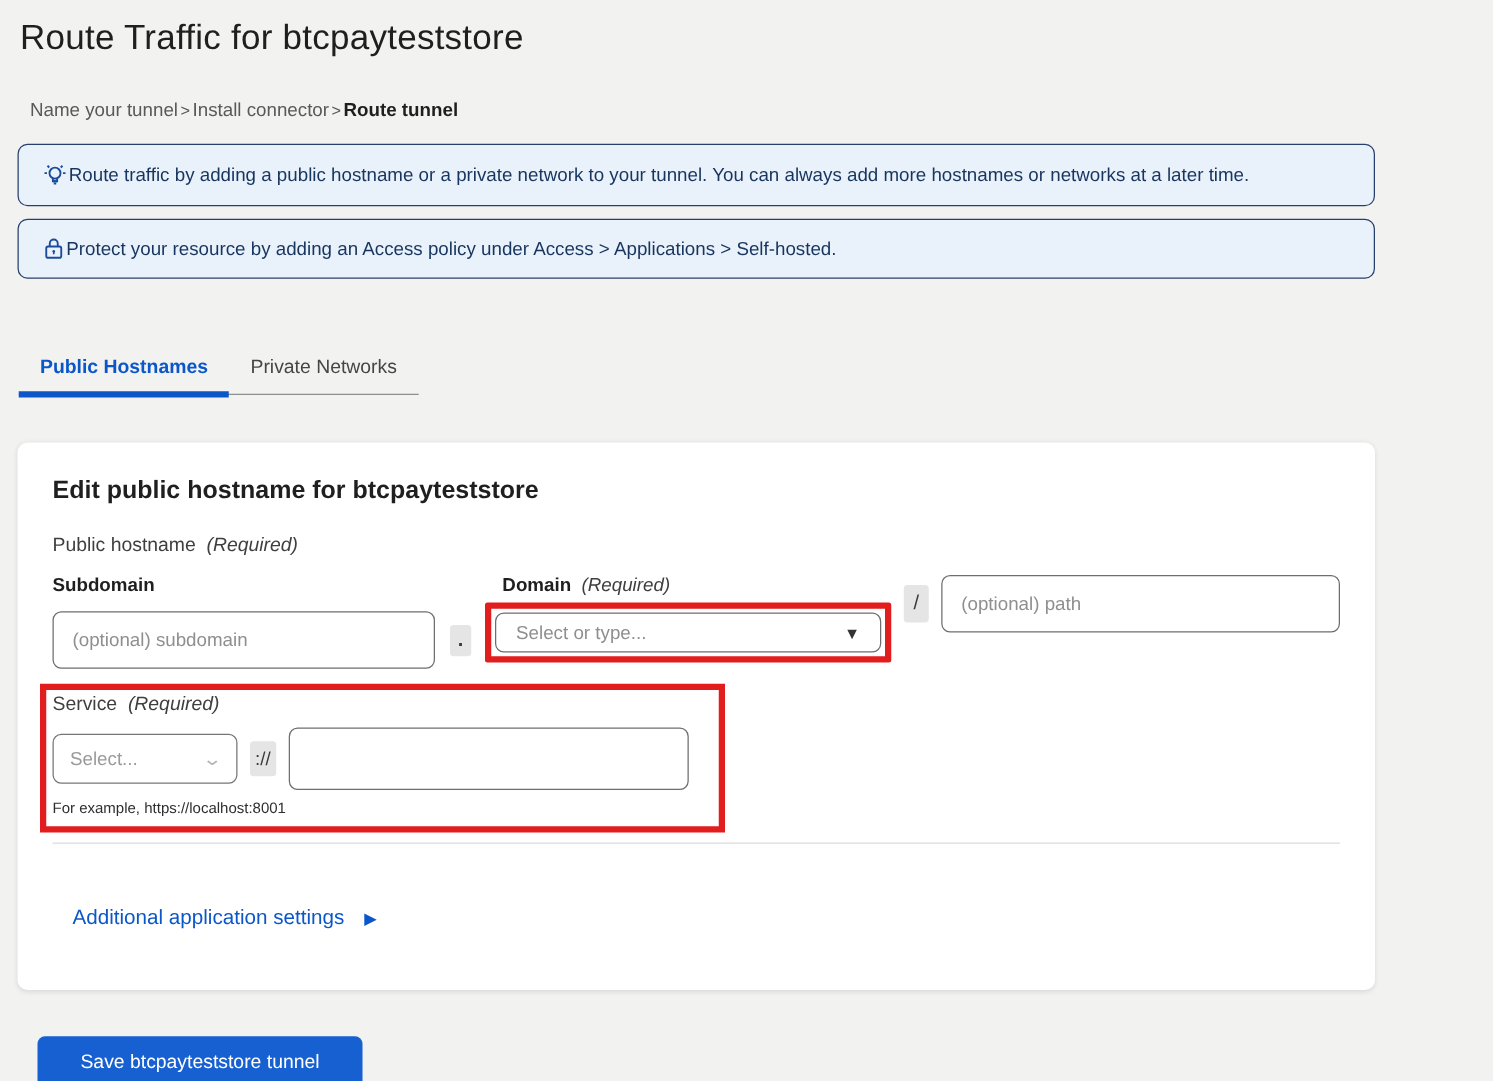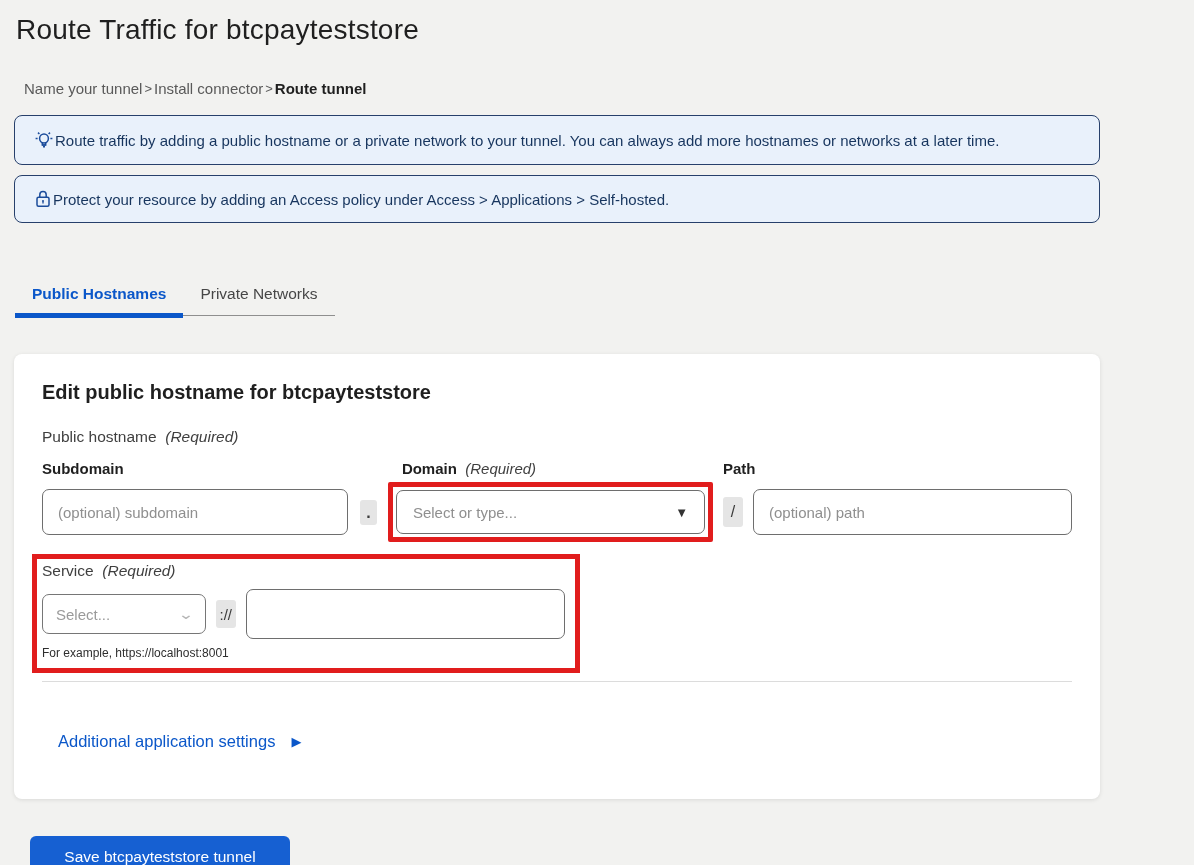--- a/index.html
+++ b/index.html
@@ -68,40 +68,40 @@
   .text-input::placeholder { color: #8f8f8f; opacity: 1; }
   .sep-chip {
     background: #e5e5e5; border-radius: 3px; color: #3a3a3a;
     display: flex; align-items: center; justify-content: center; flex: 0 0 auto;
   }
   .dot-chip { width: 17px; height: 25px; margin: 40px 11px 0 12px; font-size: 16px; font-weight: 700; }
   .col-domain { width: 338px; }
   .col-domain .col-label { padding-left: 14px; margin-bottom: 2px; }
   .red-box { border: 5px solid #e11d1d; padding: 3px; border-radius: 2px; background: transparent; }
   .dropdown {
-    height: 44px; border: 1px solid #6e6e6e; border-radius: 7px; background: #fff;
+    height: 32px; border: 1px solid #6e6e6e; border-radius: 7px; background: #fff;
     display: flex; align-items: center; justify-content: space-between;
     padding: 0 16px; cursor: pointer;
   }
   .dropdown .placeholder { color: #8f8f8f; font-size: 15px; }
   .caret-solid { color: #333; font-size: 13px; }
   .col-path { width: 352px; margin-left: 10px; }
   .path-sub-row { display: flex; align-items: center; gap: 10px; }
   .slash-chip { width: 20px; height: 30px; font-size: 16px; }
   .col-path .text-input { width: 319px; }
 
   
   .service-box {
     border: 5px solid #e11d1d; margin: 12px 0 0 -10px; width: 548px;
     padding: 3px 10px 8px 5px; background: transparent;
   }
   .service-label { font-size: 15.5px; color: #3f3f3f; }
   .service-row { display: flex; align-items: center; margin-top: 9px; }
   .service-select {
-    width: 164px; height: 40px; border: 1px solid #767676; border-radius: 7px;
+    width: 148px; height: 40px; border: 1px solid #767676; border-radius: 7px;
     background: #fff; display: flex; align-items: center; justify-content: space-between;
     padding: 0 13px; cursor: pointer;
   }
   .service-select .placeholder { color: #9a9a9a; font-size: 15px; }
   .chevron { color: #b5b5b5; font-size: 14px; transform: scaleX(1.4); }
   .scheme-chip { padding: 3px 4px; margin: 0 10px; font-size: 15px; height: 28px; }
   .service-url-input { width: 320px; height: 50px; }
   .service-helper { margin-top: 7px; font-size: 12px; color: #2e2e2e; }
 
   .divider { border: none; border-top: 1px solid #dcdcdc; margin-top: 8px; width: 1030px; }
@@ -192,21 +192,20 @@
         </label>
         <div class="red-box">
           <div class="dropdown">
             <span class="placeholder">Select or type...</span>
             <span class="caret-solid">▼</span>
           </div>
         </div>
       </div>
 
       <div class="col-path">
-        <label class="col-label">Path</label>
         <div class="path-sub-row">
           <div class="sep-chip slash-chip">/</div>
           <input class="text-input" type="text" placeholder="(optional) path" style="">
         </div>
       </div>
 
     </div>
 
     <div class="service-box">
       <div class="service-label">

